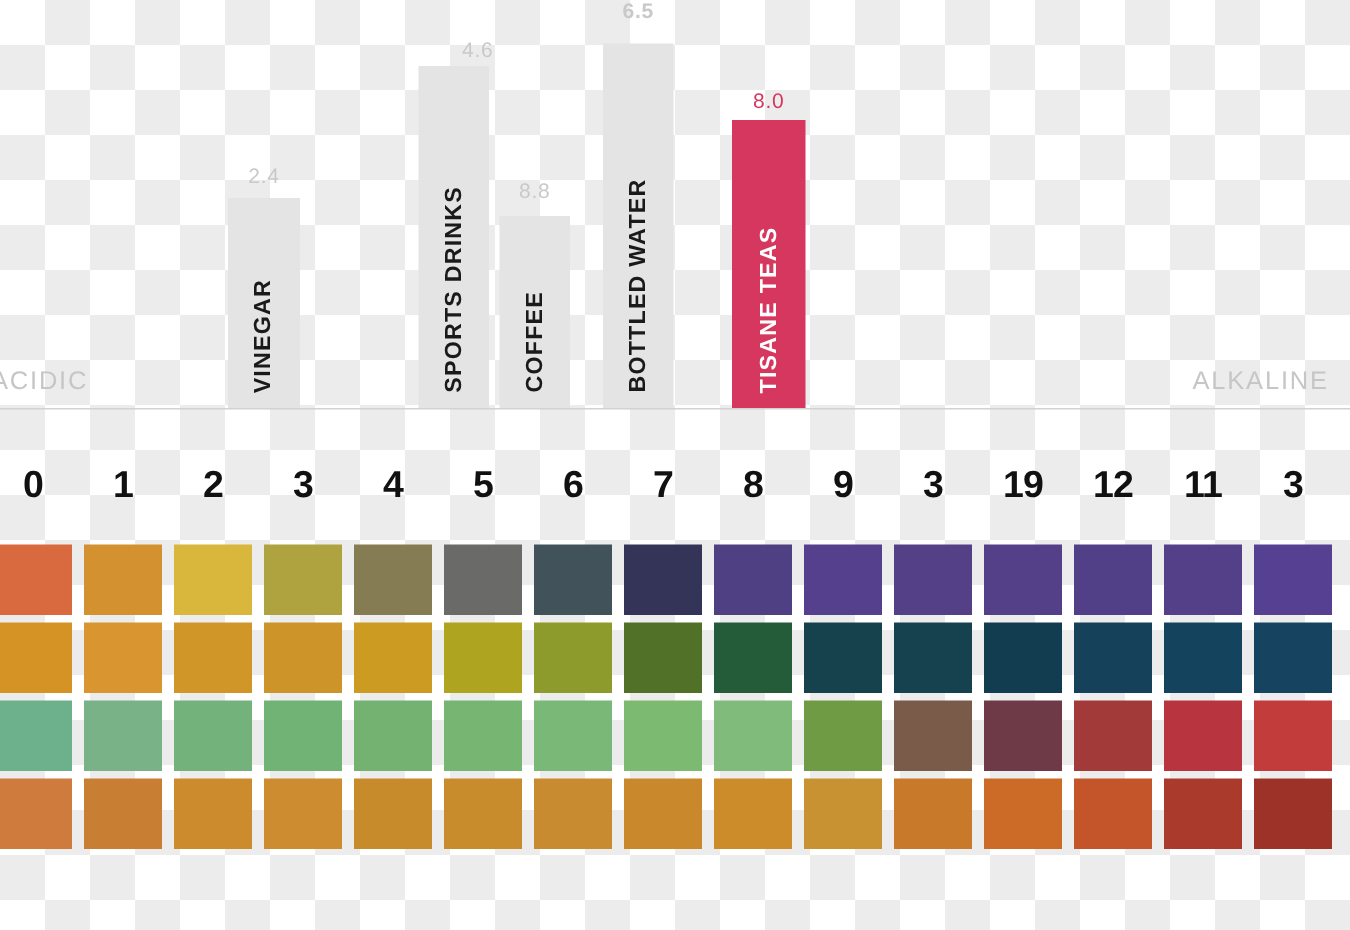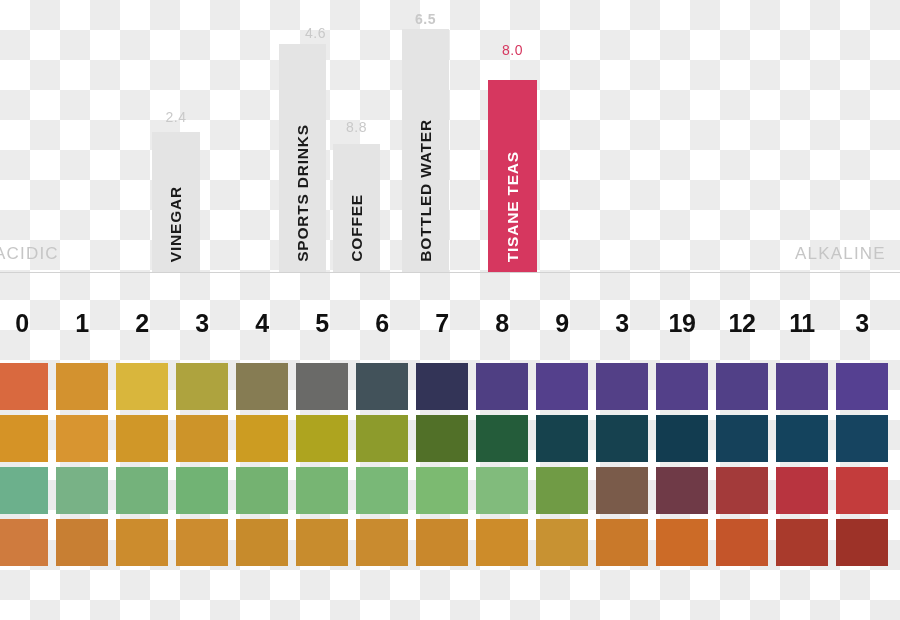--- a/index.html
+++ b/index.html
@@ -164,45 +164,45 @@
         </div>
       </div>
       <div class="bar-value" style="position: absolute; left: 152px; width: 48px; top: 110px;">2.4</div>
       <div class="bar-group" style="left: 279px; width: 47px; height: 228px;">
         <div class="bar" style="height: 100%;">
           <div class="bar-label-wrap">
             <div class="bar-label-v">SPORTS DRINKS</div>
           </div>
         </div>
       </div>
-      <div class="bar-value" style="position: absolute; left: 279px; width: 47px; top: 26px; text-align: right;">4.6</div>
+      <div class="bar-value" style="position: absolute; left: 295px; width: 47px; top: 26px;">4.6</div>
       <div class="bar-group" style="left: 333px; width: 47px; height: 128px;">
         <div class="bar" style="height: 100%;">
           <div class="bar-label-wrap">
             <div class="bar-label-v">COFFEE</div>
           </div>
         </div>
       </div>
       <div class="bar-value" style="position: absolute; left: 333px; width: 47px; top: 120px;">8.8</div>
       <div class="bar-group" style="left: 402px; width: 47px; height: 243px;">
         <div class="bar" style="height: 100%;">
           <div class="bar-label-wrap">
             <div class="bar-label-v">BOTTLED WATER</div>
           </div>
         </div>
       </div>
-      <div class="bar-value" style="position: absolute; left: 402px; width: 47px; top: 12px; font-weight: bold;">6.5</div>
+      <div class="bar-value" style="position: absolute; left: 402px; width: 47px; top: 0; font-weight: bold;">6.5</div>
       <div class="bar-group" style="left: 488px; width: 49px; height: 192px;">
         <div class="bar highlight" style="height: 100%;">
           <div class="bar-label-wrap">
             <div class="bar-label-v onlight">TISANE TEAS</div>
           </div>
         </div>
       </div>
-      <div class="bar-value highlight" style="position: absolute; left: 488px; width: 49px; top: 43px;">8.0</div>
+      <div class="bar-value highlight" style="position: absolute; left: 488px; width: 49px; top: 60px;">8.0</div>
     </div>
 
   <div id="axis-line"></div>
 
   <div class="scale-end-label" id="acidic-label">ACIDIC</div>
 
   <div class="scale-end-label" id="alkaline-label">ALKALINE</div>
 
   <div id="number-scale">
       <div class="scale-number" style="left: -8px;">0</div>

